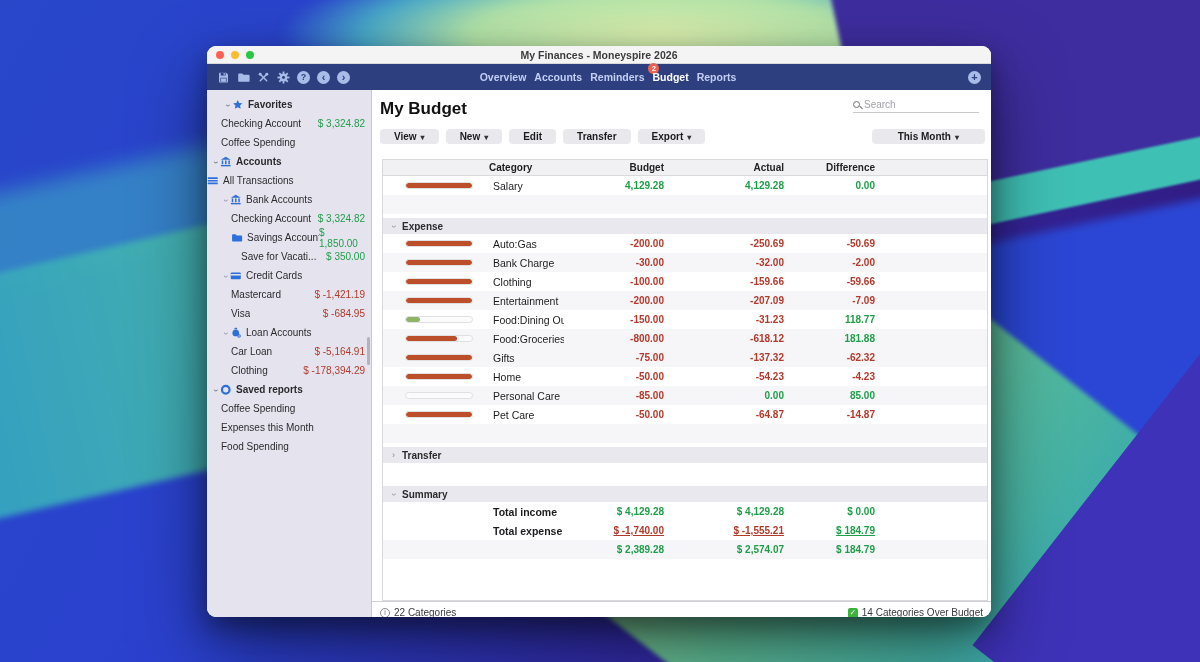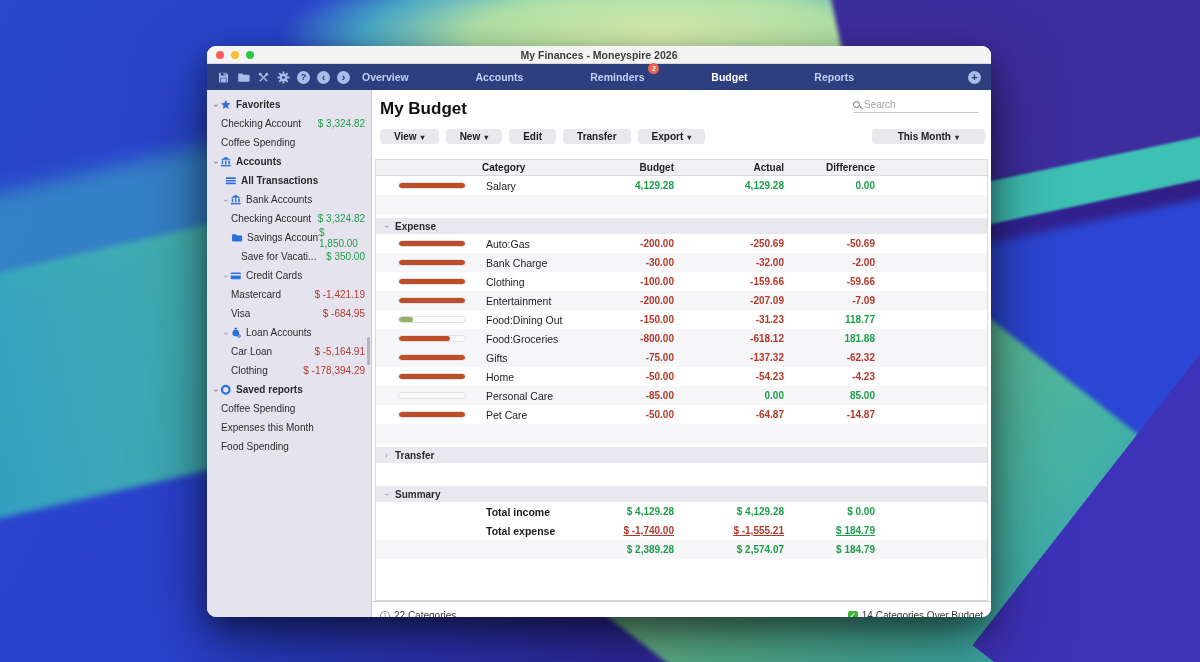--- a/index.html
+++ b/index.html
@@ -39,21 +39,21 @@
   .navbar{height:26px;background:var(--navy);display:flex;align-items:center;padding:0 10px;color:#c8d4f4}
   .tb-icons{display:flex;gap:7px;align-items:center}
   .tb-icon{width:13px;height:13px;display:inline-flex;cursor:pointer}
   .tb-icon svg{width:13px;height:13px;fill:#A9BCE8}
   .tb-circle{width:13px;height:13px;border-radius:50%;background:#A9BCE8;color:var(--navy);
     display:inline-flex;align-items:center;justify-content:center;font-weight:bold;font-size:9px;cursor:pointer}
   .tb-circle[data-name="help-icon"]::after{content:"?"}
   .tb-circle[data-name="back-icon"]::after{content:"‹";font-size:11px;margin-top:-1px}
   .tb-circle[data-name="forward-icon"]::after{content:"›";font-size:11px;margin-top:-1px}
   .tb-circle[data-name="add-icon"]::after{content:"+";font-size:11px;margin-top:-1px}
-  .nav-items{display:flex;width:500px;justify-content:space-between;margin-left:8px}
+  .nav-items{display:flex;width:500px;justify-content:center;margin-left:8px}
   .nav-item{position:relative;font-size:10.5px;font-weight:bold;color:#c3cff2;cursor:pointer;padding:2px 4px}
   .nav-item.active{color:#fff}
   .nav-badge{position:absolute;top:-6px;right:-11px;min-width:11px;height:11px;border-radius:6px;background:var(--badge);
     color:#fff;font-size:7px;font-weight:bold;display:flex;align-items:center;justify-content:center;padding:0 2px}
   .nav-add{margin-left:auto}
   
   .win-body{display:flex;height:527px}
   .sidebar{width:165px;background:#e5e4ee;border-right:1px solid #c9c8d3;padding-top:5px;position:relative;flex:none}
   .side-row{height:19px;display:flex;align-items:center;font-size:10px;color:#2b2b2e;cursor:pointer;padding-right:6px}
   .side-row.bold{font-weight:bold}
@@ -75,42 +75,42 @@
   .mag{width:7px;height:7px;border:1.3px solid #707074;border-radius:50%;position:relative;flex:none}
   .mag::after{content:"";position:absolute;width:4px;height:1.3px;background:#707074;transform:rotate(45deg);right:-3.5px;bottom:-1px}
   .searchbox input{border:none;outline:none;width:100%;font-size:10px;color:#333;background:transparent;font-family:"Liberation Sans",sans-serif}
   .searchbox input::placeholder{color:#a2a2a8}
   .btn-row{display:flex;gap:7px;margin:10px 6px 0 8px;}
   .act-btn,.period-btn{background:#e9e8ec;border:none;border-radius:4px;height:15px;padding:0 14px;font-size:10px;
     font-weight:bold;color:#1c1c1f;display:inline-flex;align-items:center;gap:4px;cursor:pointer;font-family:"Liberation Sans",sans-serif}
   .caret::after{content:"▾";font-size:8px;color:#333}
   .period-btn{margin-left:auto;padding:0 26px}
   
-  .budget-table{margin:9px 3px 0 3px;height:442px;border:1px solid #d9d9dc;display:flex;flex-direction:column;flex:none;overflow:hidden}
+  .budget-table{margin:9px 3px 0 10px;height:442px;border:1px solid #d9d9dc;display:flex;flex-direction:column;flex:none;overflow:hidden}
   .t-head{display:flex;align-items:center;height:16px;background:#f1f0f3;border-bottom:1px solid #d9d9dc;
     font-size:10px;font-weight:bold;color:#232326;flex:none}
   .c-bar{width:100px;flex:none;display:flex;align-items:center}
   .c-cat{flex:1;min-width:0;padding-left:10px;font-size:10.5px;color:#1c1c1f;white-space:nowrap;overflow:hidden}
   .t-head .c-cat{padding-left:6px;font-size:10px;font-weight:bold}
   .c-num{flex:none;text-align:right;font-size:10px;font-weight:bold}
-  .c-b{width:100px}.c-a{width:110px}.c-d{width:91px}
+  .c-b{width:100px}.c-a{width:120px}.c-d{width:91px}
   .c-sp{width:112px;flex:none}
   .sec-row{height:16px;background:#e9e8ee;display:flex;align-items:center;gap:4px;padding-left:6px;flex:none;cursor:pointer}
   .sec-row.gap{margin-top:4px}
   .sec-label{font-size:10px;font-weight:bold;color:#2b2b2e}
   .t-row{height:19px;display:flex;align-items:center;flex:none}
   .t-row.alt{background:#f6f6f9}
   .bar-track{margin-left:22px;width:68px;height:7px;border:1px solid #e0e0e3;background:#fbfbfc;border-radius:4px;overflow:hidden}
   .bar-fill{height:100%;border-radius:4px}
   .bold{font-weight:bold}
   .u{text-decoration:underline}
   .catbold{font-weight:bold}
   
   .main-filler{flex:1}
-  .statusbar{height:17px;border-top:1px solid #cfcfd4;display:flex;align-items:flex-start;padding:8px 8px;font-size:10px;color:#3a3a3e;flex:none}
+  .statusbar{height:17px;border-top:1px solid #cfcfd4;display:flex;align-items:flex-end;padding:0 8px;font-size:10px;color:#3a3a3e;flex:none}
   .sb-left,.sb-right{display:flex;align-items:center;gap:4px}
   .sb-right{margin-left:auto}
   .info-i{width:10px;height:10px;border:1px solid #8a8a90;border-radius:50%;display:inline-flex;align-items:center;justify-content:center;
     font-size:7px;color:#6a6a70;flex:none}
   .info-i::after{content:"i"}
   .check-box{width:10px;height:10px;border-radius:2px;background:var(--check-green);color:#fff;display:inline-flex;
     align-items:center;justify-content:center;font-size:8px;flex:none}
   .check-box::after{content:"✓"}
 </style>
 </head>
@@ -188,21 +188,21 @@
         <div class="nav-item" data-name="nav-tab-reminders"><span class="nav-label">Reminders</span><span class="nav-badge" data-name="reminders-badge">2</span></div>
         <div class="nav-item active" data-name="nav-tab-budget"><span class="nav-label">Budget</span></div>
         <div class="nav-item" data-name="nav-tab-reports"><span class="nav-label">Reports</span></div>
       </div>
     <span class="tb-circle nav-add" data-name="add-icon"></span>
   </div>
 
   <div class="win-body">
     <div class="sidebar" data-name="sidebar">
       <div id="sidebar-list">
-          <div class="side-row bold" data-name="sidebar-item-favorites" style="padding-left: 4px;">
+          <div class="side-row bold" data-name="sidebar-item-favorites" style="padding-left: 16px;">
             <span class="chev open" data-name="chevron-down-icon"></span>
             <span class="side-icon" data-name="star-icon">
               <svg viewBox="0 0 16 16">
                 <path d="M8 1.4l2 4 4.4.6-3.2 3.1.8 4.4L8 11.4l-4 2.1.8-4.4L1.6 6l4.4-.6z"></path>
               </svg>
             </span>
             <span class="side-label" data-name="sidebar-item-label">Favorites</span>
           </div>
           <div class="side-row" data-name="sidebar-item-checking-account" style="padding-left: 14px;">
             <span class="side-label" data-name="sidebar-item-label">Checking Account</span>
@@ -217,21 +217,21 @@
               <svg viewBox="0 0 16 16">
                 <path d="M8 1.2L15 5.2H1z"></path>
                 <rect x="2.4" y="6.2" width="2.1" height="5.2"></rect>
                 <rect x="7" y="6.2" width="2.1" height="5.2"></rect>
                 <rect x="11.6" y="6.2" width="2.1" height="5.2"></rect>
                 <rect x="1.2" y="12.4" width="13.6" height="2"></rect>
               </svg>
             </span>
             <span class="side-label" data-name="sidebar-item-label">Accounts</span>
           </div>
-          <div class="side-row" data-name="sidebar-item-all-transactions" style="padding-left: 18px; font-weight: bold;">
+          <div class="side-row" data-name="sidebar-item-all-transactions" style="padding-left: 0;">
             <span class="side-icon" data-name="list-icon">
               <svg viewBox="0 0 16 16">
                 <rect x="1" y="3.2" width="14" height="2.3" rx="0.5"></rect>
                 <rect x="1" y="6.9" width="14" height="2.3" rx="0.5"></rect>
                 <rect x="1" y="10.6" width="14" height="2.3" rx="0.5"></rect>
               </svg>
             </span>
             <span class="side-label" data-name="sidebar-item-label">All Transactions</span>
           </div>
           <div class="side-row" data-name="sidebar-item-bank-accounts" style="padding-left: 14px;">

